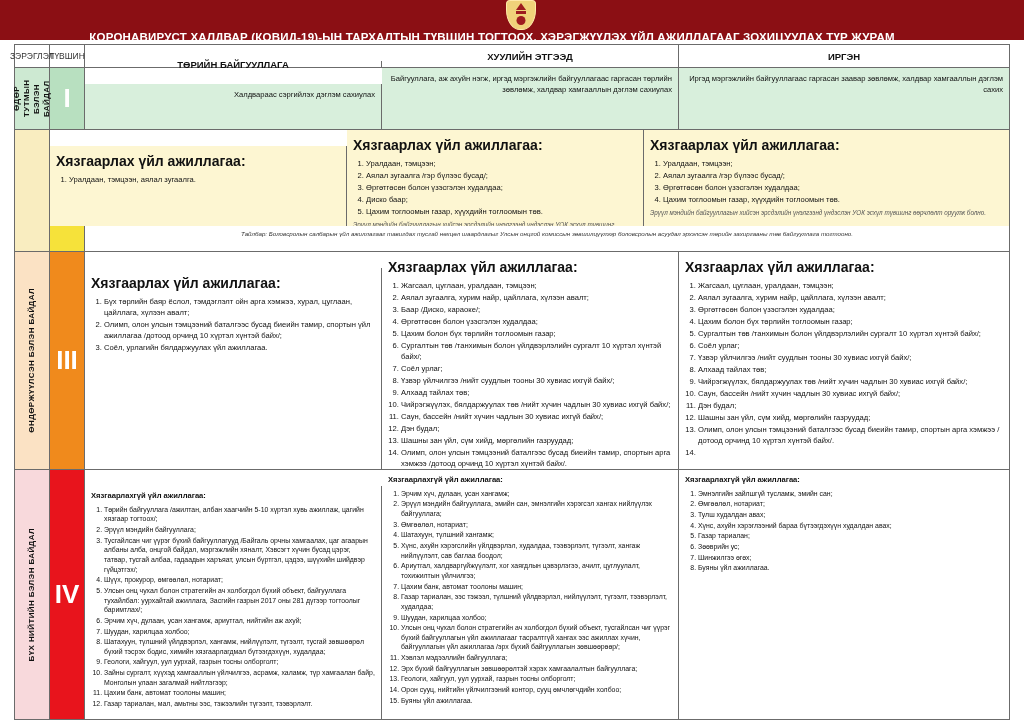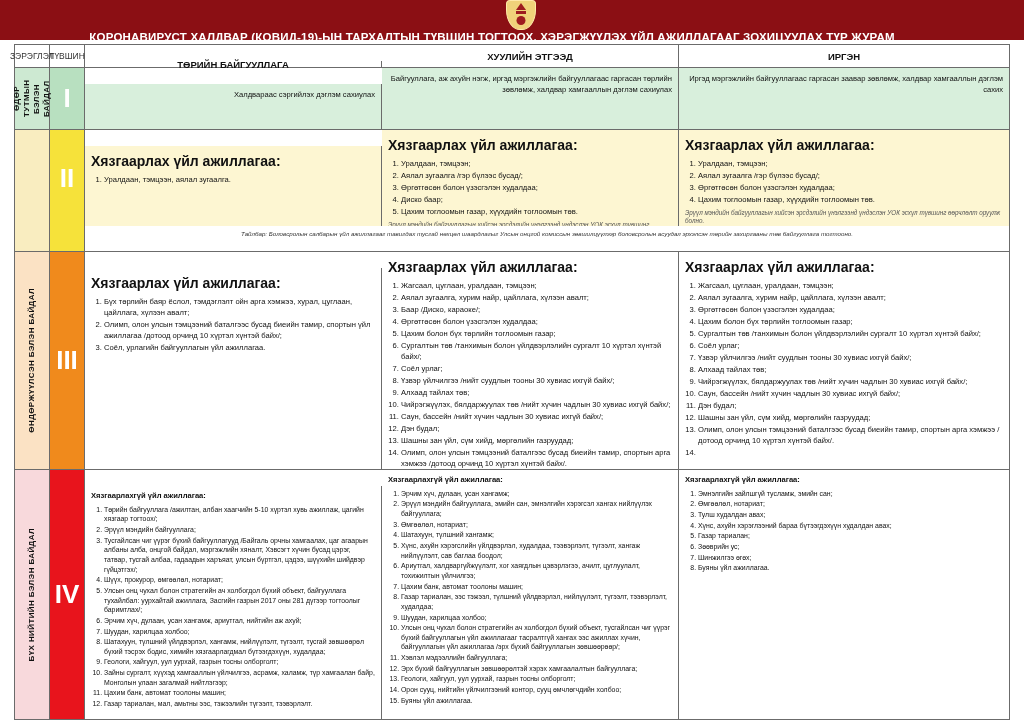--- a/index.html
+++ b/index.html
@@ -210,23 +210,20 @@
         </div>
         <div class="cell w-citizen c-green">
           <p>Иргэд мэргэжлийн байгууллагаас гаргасан заавар зөвлөмж, халдвар хамгааллын дэглэм сахих</p>
         </div>
       </div>
 
       <div class="row r2" style="border-bottom:none">
         <div class="state-cell w-state st-2">
           <span></span>
         </div>
-        <div class="level-cell w-level lvl-2">
-          <span>II</span>
-        </div>
         <div class="cell w-org c-yellow">
           <h4>Хязгаарлах үйл ажиллагаа:</h4>
           <ol>
             <li>Уралдаан, тэмцээн, аялал зугаалга.</li>
           </ol>
         </div>
         <div class="cell w-legal c-yellow">
           <h4>Хязгаарлах үйл ажиллагаа:</h4>
           <ol>
             <li>Уралдаан, тэмцээн;</li>
@@ -260,21 +257,21 @@
           <span>ӨНДӨРЖҮҮЛСЭН БЭЛЭН БАЙДАЛ</span>
         </div>
         <div class="level-cell w-level lvl-3">
           <span>III</span>
         </div>
         <div class="cell w-org c-white">
           <h4>Хязгаарлах үйл ажиллагаа:</h4>
           <ol>
             <li>Бүх төрлийн баяр ёслол, тэмдэглэлт ойн арга хэмжээ, хурал, цуглаан, цайллага, хүлээн авалт;</li>
             <li>Олимп, олон улсын тэмцээний баталгээс бусад биеийн тамир, спортын үйл ажиллагаа /дотоод орчинд 10 хүртэл хүнтэй байх/;</li>
-            <li>Соёл, урлагийн байгууллагын үйл ажиллагаа.</li>
+            <li>Соёл, урлагийн бялдаржуулах үйл ажиллагаа.</li>
           </ol>
         </div>
         <div class="cell w-legal c-white">
           <h4>Хязгаарлах үйл ажиллагаа:</h4>
           <ol>
             <li>Жагсаал, цуглаан, уралдаан, тэмцээн;</li>
             <li>Аялал зугаалга, хурим найр, цайллага, хүлээн авалт;</li>
             <li>Баар /Диско, караоке/;</li>
             <li>Өргөтгөсөн болон үзэсгэлэн худалдаа;</li>
             <li>Цахим болон бүх төрлийн тоглоомын газар;</li>

